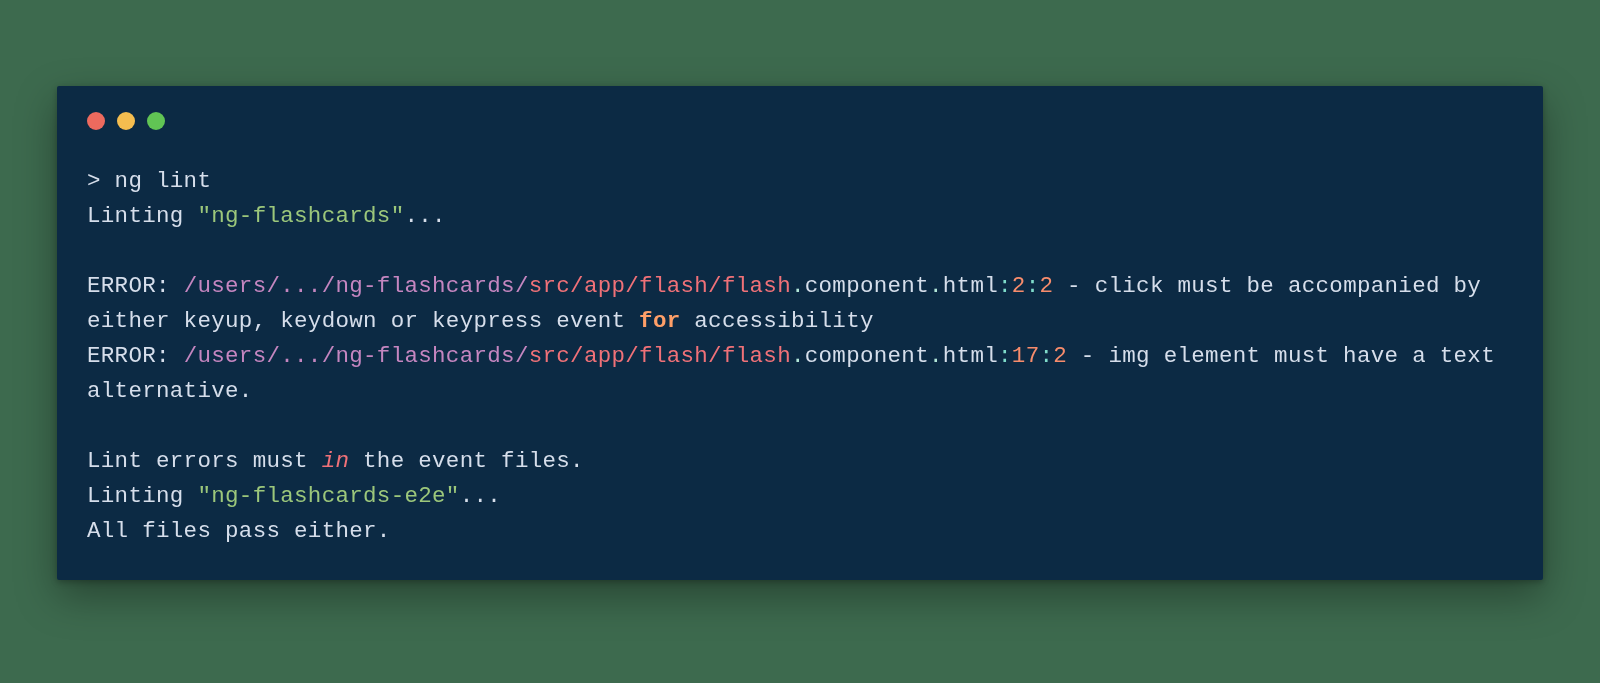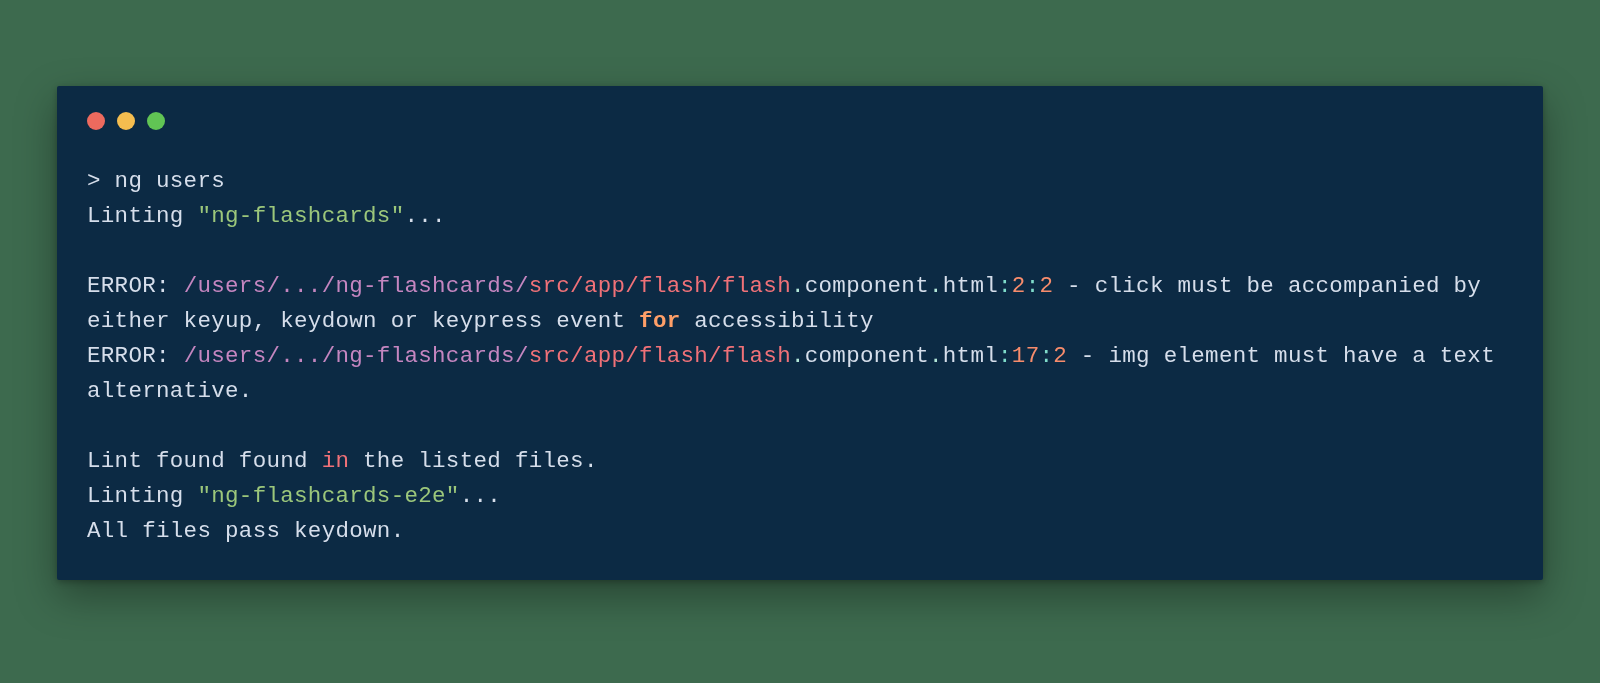--- a/index.html
+++ b/index.html
@@ -73,39 +73,39 @@
     letter-spacing: 0.3px;
   }
 
   .c-def { color: var(--text-default); }
   .c-green { color: var(--text-keyword-green); }
   .c-p1 { color: var(--text-path-1); text-align: center; }
   .c-p2 { color: var(--text-path-2); font-family: Liberation Mono, monospace; }
   .c-dot { color: var(--text-dot); }
   .c-num { color: var(--text-number); }
   .c-for { color: var(--text-for); font-weight: bold; }
-  .c-in { color: var(--text-in); }
+  .c-in { color: var(--text-in); font-style: italic; }
   .c-cyan { color: #7fdbca; }
 </style>
 </head>
 <body>
 
 <div class="stage">
   <div class="terminal">
 
     <div class="traffic-lights">
       <div class="dot red"></div>
       <div class="dot yellow"></div>
       <div class="dot green"></div>
     </div>
 
-    <div class="output"><span class="c-def">&gt; </span><span class="c-def">ng users</span>
+    <div class="output"><span class="c-def">&gt; </span><span class="c-def">ng lint</span>
 <span class="c-def">Linting </span><span class="c-green">"ng-flashcards"</span><span class="c-def">...</span>
 
 <span class="c-def">ERROR</span><span class="c-def">: </span><span class="c-p1">/users/.../ng-flashcards/</span><span class="c-p2">src/app/flash/flash</span><span class="c-dot">.</span><span class="c-def">component</span><span class="c-dot">.</span><span class="c-def">html</span><span class="c-cyan">:</span><span class="c-num">2</span><span class="c-cyan">:</span><span class="c-num">2</span><span class="c-def"> - </span><span class="c-def">click must be accompanied by either keyup, keydown or keypress event </span><span class="c-for">for</span><span class="c-def"> accessibility</span>
 <span class="c-def">ERROR</span><span class="c-def">: </span><span class="c-p1">/users/.../ng-flashcards/</span><span class="c-p2">src/app/flash/flash</span><span class="c-dot">.</span><span class="c-def">component</span><span class="c-dot">.</span><span class="c-def">html</span><span class="c-cyan">:</span><span class="c-num">17</span><span class="c-cyan">:</span><span class="c-num">2</span><span class="c-def"> - </span><span class="c-def">img element must have a text alternative.</span>
 
-<span class="c-def">Lint found found </span><span class="c-in">in</span><span class="c-def"> the listed files.</span>
+<span class="c-def">Lint errors must </span><span class="c-in">in</span><span class="c-def"> the event files.</span>
 <span class="c-def">Linting </span><span class="c-green">"ng-flashcards-e2e"</span><span class="c-def">...</span>
-<span class="c-def">All files pass keydown.</span></div>
+<span class="c-def">All files pass either.</span></div>
 
   </div>
 </div>
 
 </body></html>

